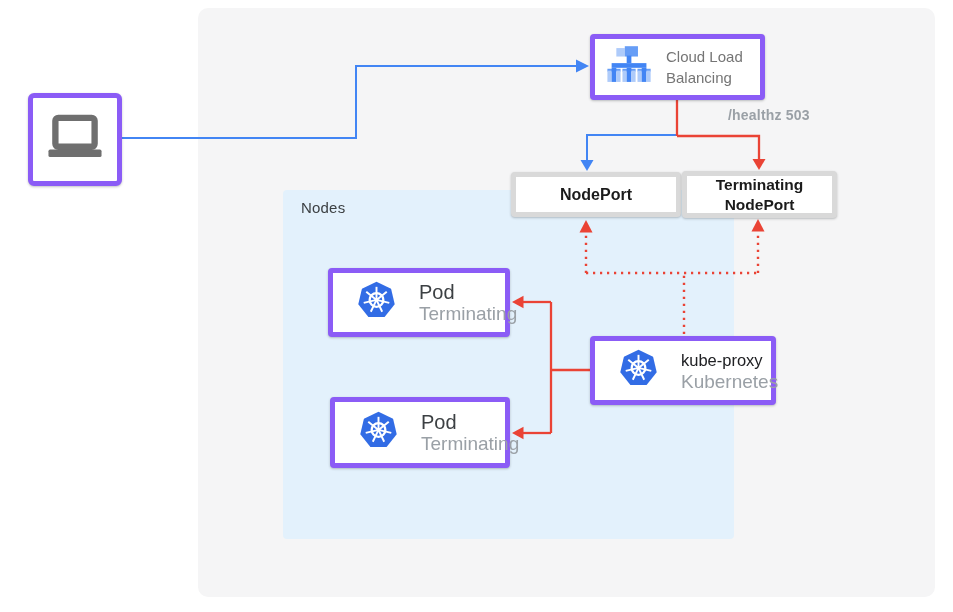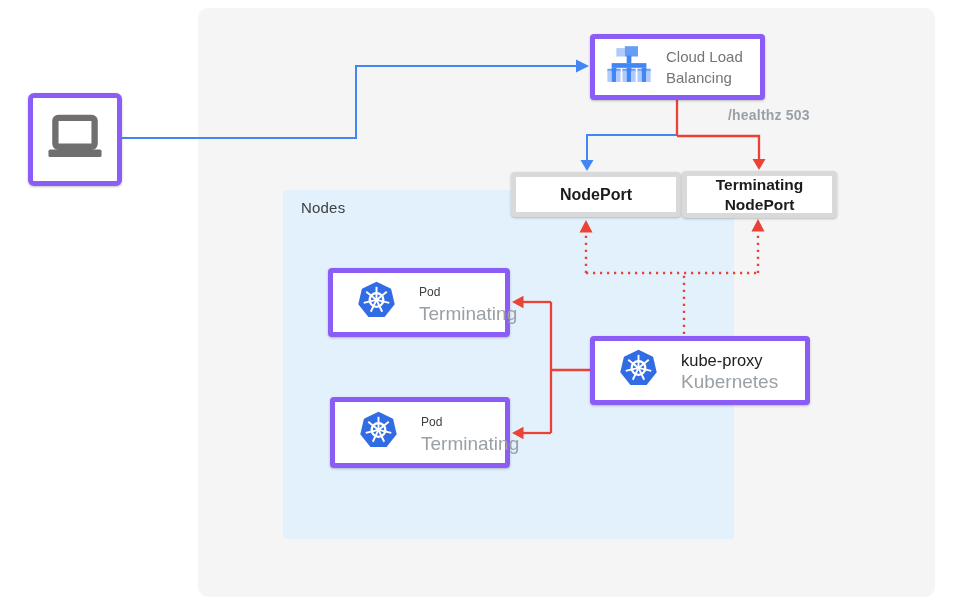--- a/index.html
+++ b/index.html
@@ -29,22 +29,22 @@
   .clb-box{left:590px;top:34px;width:175px;height:66px;padding-left:11px;gap:13px;}
   .clb-label{font-size:15px;line-height:21px;color:#757575;width:92px;}
   .port-box{border-color:#d9d9d9;justify-content:center;text-align:center;}
   .nodeport-box{left:511px;top:172px;width:170px;height:45px;}
   .hcnp-box{left:682px;top:171px;width:155px;height:47px;}
   .port-label{font-size:16px;font-weight:bold;color:#1b1b1b;line-height:20px;}
   .hcnp-box .port-label{font-size:15.5px;width:110px;}
   .entity-box{gap:22px;padding-left:23px;}
   .pod1-box{left:328px;top:268px;width:182px;height:69px;}
   .pod2-box{left:330px;top:397px;width:180px;height:71px;}
-  .kproxy-box{left:590px;top:336px;width:220px;height:69px;}
-  .entity-title{font-size:12px;color:#3c4043;line-height:22px;}
+  .kproxy-box{left:590px;top:336px;width:186px;height:69px;}
+  .entity-title{font-size:20px;color:#3c4043;line-height:22px;}
   .kproxy-box .entity-title{color:#202124;font-size:16.5px;}
   .entity-sub{font-size:19px;color:#9aa0a6;line-height:21px;}
   .healthz-label{
     position:absolute;left:689px;top:107px;font-size:14px;font-weight:bold;color:#9aa0a6;
     letter-spacing:.2px;
     margin-left:39px;
   }
 </style>
 </head>
 <body>

